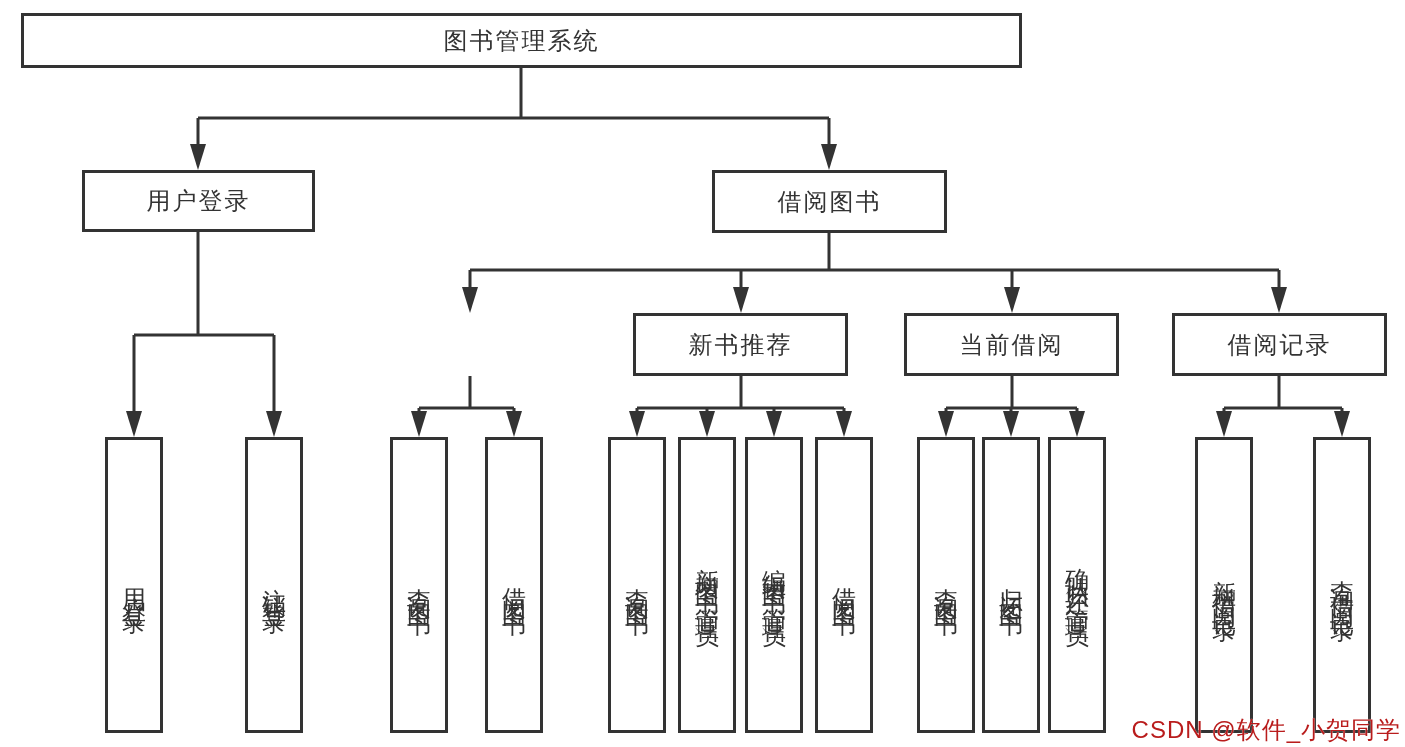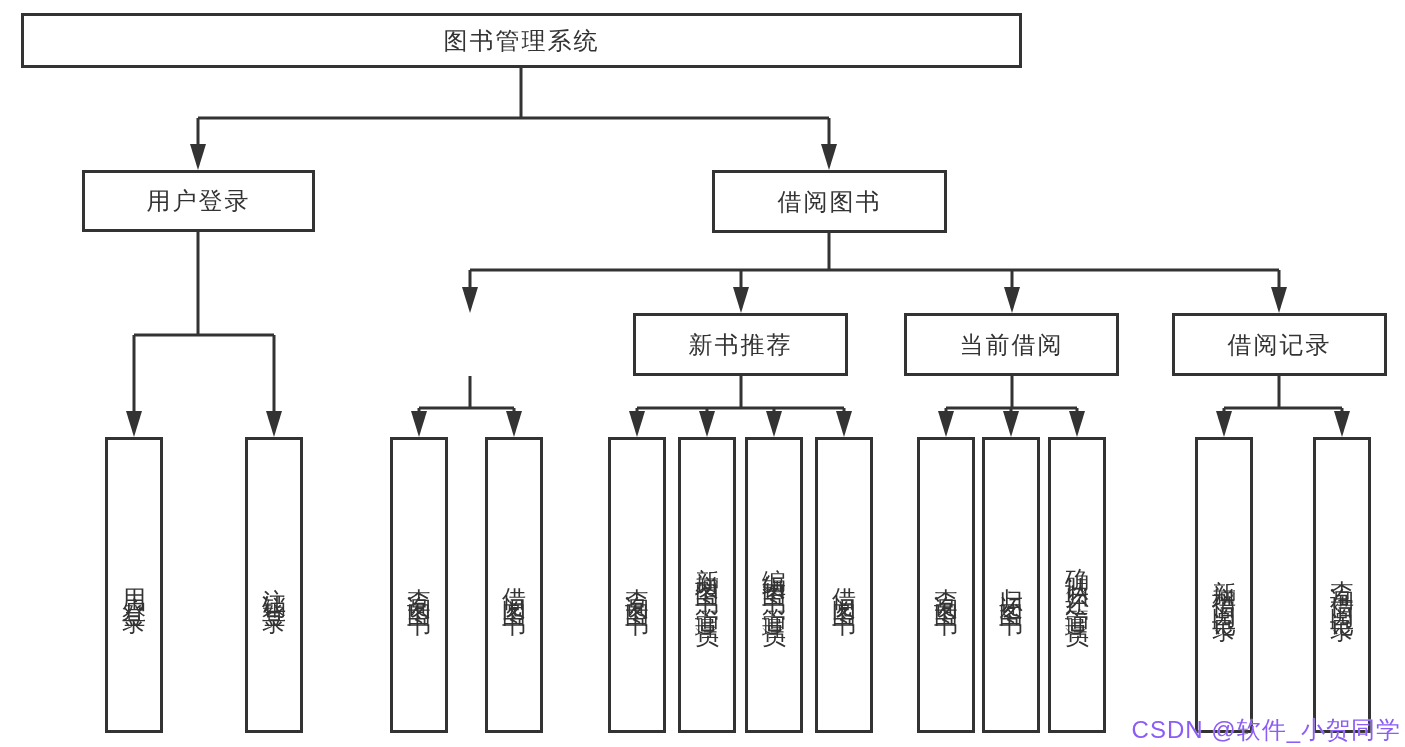--- a/index.html
+++ b/index.html
@@ -15,21 +15,21 @@
   .box.h{font-size:24px;letter-spacing:2px;white-space:nowrap;}
   .box.v{width:58px;height:296px;}
   .box.v span{
     writing-mode:vertical-rl;text-orientation:mixed;
     font-size:24px;letter-spacing:8px;line-height:1;
   }
   .lvl2{width:233px;height:62px;}
   .lvl3{width:215px;height:63px;}
   .watermark{
     position:absolute;right:4px;top:714px;font-size:24px;
-    color:#8b5cf6;letter-spacing:1px;white-space:nowrap;
+    color:#b91c1c;letter-spacing:1px;white-space:nowrap;
     text-shadow:0 0 1px #fff;
   }
 </style>
 </head>
 <body>
 
 <div class="canvas">
 
   <svg class="wires" viewBox="0 0 1405 747">
     <g stroke="#333" stroke-width="3" fill="none">

